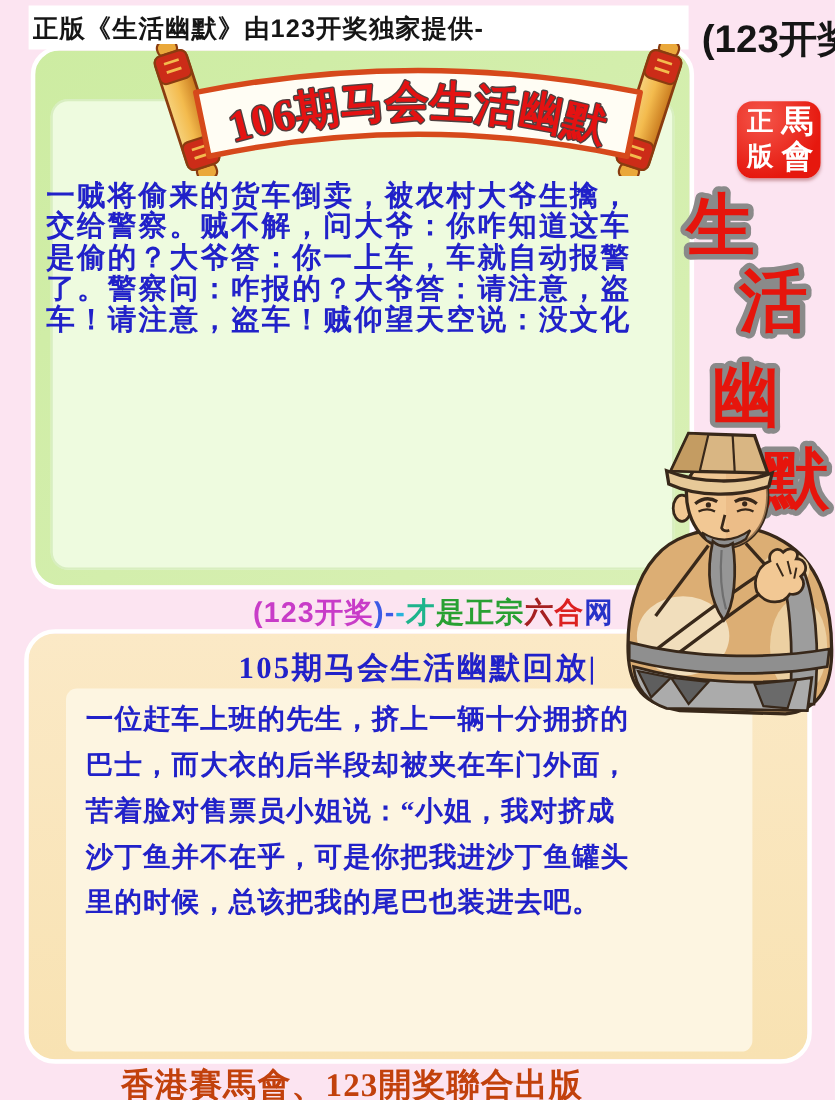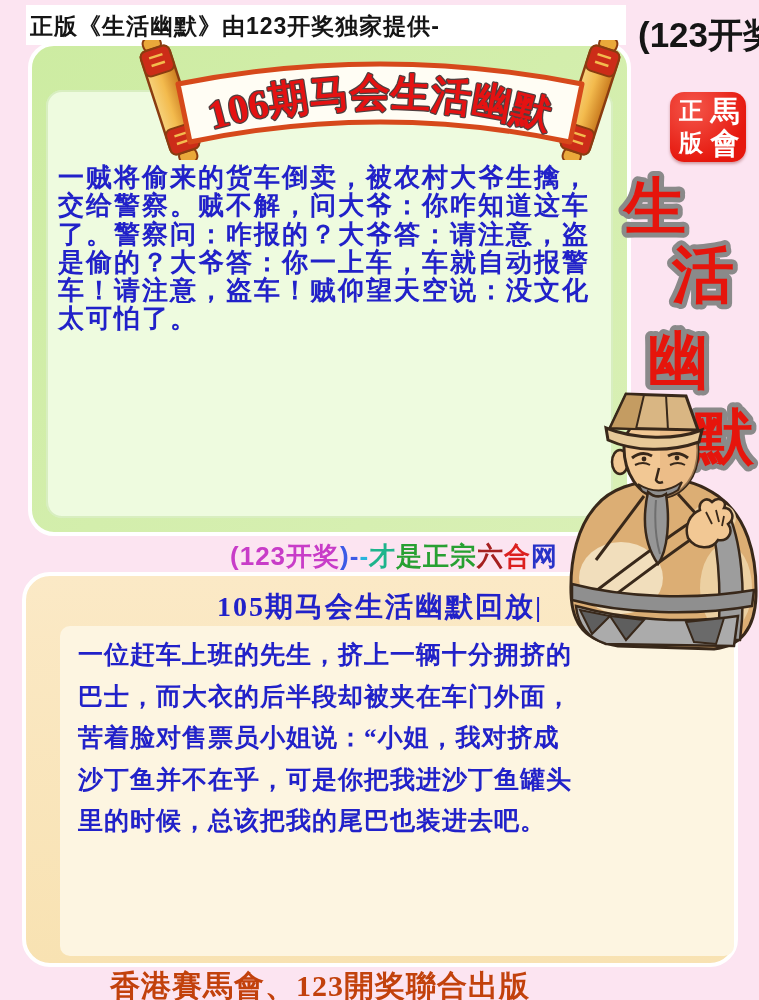--- a/index.html
+++ b/index.html
@@ -14,21 +14,21 @@
   .header-right{position:absolute;left:638px;top:12px;font-size:35px;font-weight:700;color:#151515;white-space:nowrap;}
 
   
   .box1{position:absolute;left:28px;top:42px;width:603px;height:494px;box-sizing:border-box;
     border:4px solid #fff;border-radius:26px;
     background:linear-gradient(135deg,#cdeca2,#d9f0b6);}
   .box1-inner{position:absolute;left:14px;top:44px;right:14px;bottom:14px;background:#eefbdf;border-radius:16px;
     box-shadow:inset 0 0 0 2px rgba(176,216,136,.35);}
   .joke1{position:absolute;left:42px;top:164px;width:580px;
     font-family:"Liberation Serif",serif;font-weight:700;
-    font-size:26px;line-height:28.3px;letter-spacing:2px;color:#2121c9;white-space:nowrap;margin-left:16px;}
+    font-size:26px;line-height:28.3px;letter-spacing:2px;color:#2121c9;white-space:nowrap;}
 
   
   .banner{position:absolute;left:118px;top:40px;width:524px;height:120px;}
 
   
   .badge{position:absolute;left:670px;top:92px;width:76px;height:70px;border-radius:14px;
     background:radial-gradient(circle at 30% 22%,#f4564a,#e6180e 72%);
     box-shadow:0 2px 3px rgba(120,20,20,.35);
     display:grid;grid-template-columns:1fr 1fr;align-items:center;justify-items:center;padding:3px 4px;box-sizing:border-box;}
   .badge span{color:#ffffff;font-family:"Liberation Serif",serif;font-weight:700;font-size:24px;line-height:1;}
@@ -40,21 +40,21 @@
 
   
   .promo{position:absolute;left:230px;top:539px;font-size:26px;font-weight:700;letter-spacing:1px;white-space:nowrap;}
 
   
   .box2{position:absolute;left:22px;top:572px;width:716px;height:395px;box-sizing:border-box;
     border:4px solid #fff;border-radius:28px;
     background:linear-gradient(180deg,#fbe9c6,#f8e2b2);}
   .box2-title{position:absolute;left:0;top:12px;width:100%;text-align:center;
     font-family:"Liberation Serif",serif;font-weight:700;font-size:28px;color:#2121c9;letter-spacing:2px;}
-  .box2-inner{position:absolute;left:34px;top:50px;width:674px;height:330px;background:#fdf5e1;border-radius:10px;}
+  .box2-inner{position:absolute;left:34px;top:50px;width:624px;height:330px;background:#fdf5e1;border-radius:10px;}
   .joke2{position:absolute;left:18px;top:8px;width:640px;
     font-family:"Liberation Serif",serif;font-weight:700;
     font-size:25px;line-height:41.5px;letter-spacing:1px;color:#2121c9;white-space:nowrap;}
 
   
   .footer{position:absolute;left:110px;top:966px;font-family:"Liberation Serif",serif;
     font-size:30px;font-weight:600;color:#c2410c;letter-spacing:1px;white-space:nowrap;}
 
   
   .scholar{position:absolute;left:566px;top:388px;width:193px;height:266px;}
@@ -68,24 +68,23 @@
   <div class="header-left">正版《生活幽默》由123开奖独家提供-</div>
   <div class="header-right">(123开奖)</div>
 
   <div class="box1">
     <div class="box1-inner"></div>
   </div>
 
   <div class="joke1">
     <div>一贼将偷来的货车倒卖，被农村大爷生擒，</div>
     <div>交给警察。贼不解，问大爷：你咋知道这车</div>
+    <div>是偷的？大爷答：你一上车，车就自动报警</div>
     <div>了。警察问：咋报的？大爷答：请注意，盗</div>
-    <div>是偷的？大爷答：你一上车，车就自动报警</div>
     <div>车！请注意，盗车！贼仰望天空说：没文化</div>
-    <div>太可怕了。</div>
   </div>
 
   <svg class="banner" viewBox="0 0 524 120">
     <defs>
       <linearGradient id="gold" x1="0" y1="0" x2="1" y2="0">
         <stop offset="0" stop-color="#f6d27c"></stop>
           <stop offset=".45" stop-color="#f3bb4e"></stop>
           <stop offset="1" stop-color="#c97a1e"></stop>
       </linearGradient>
     </defs>

